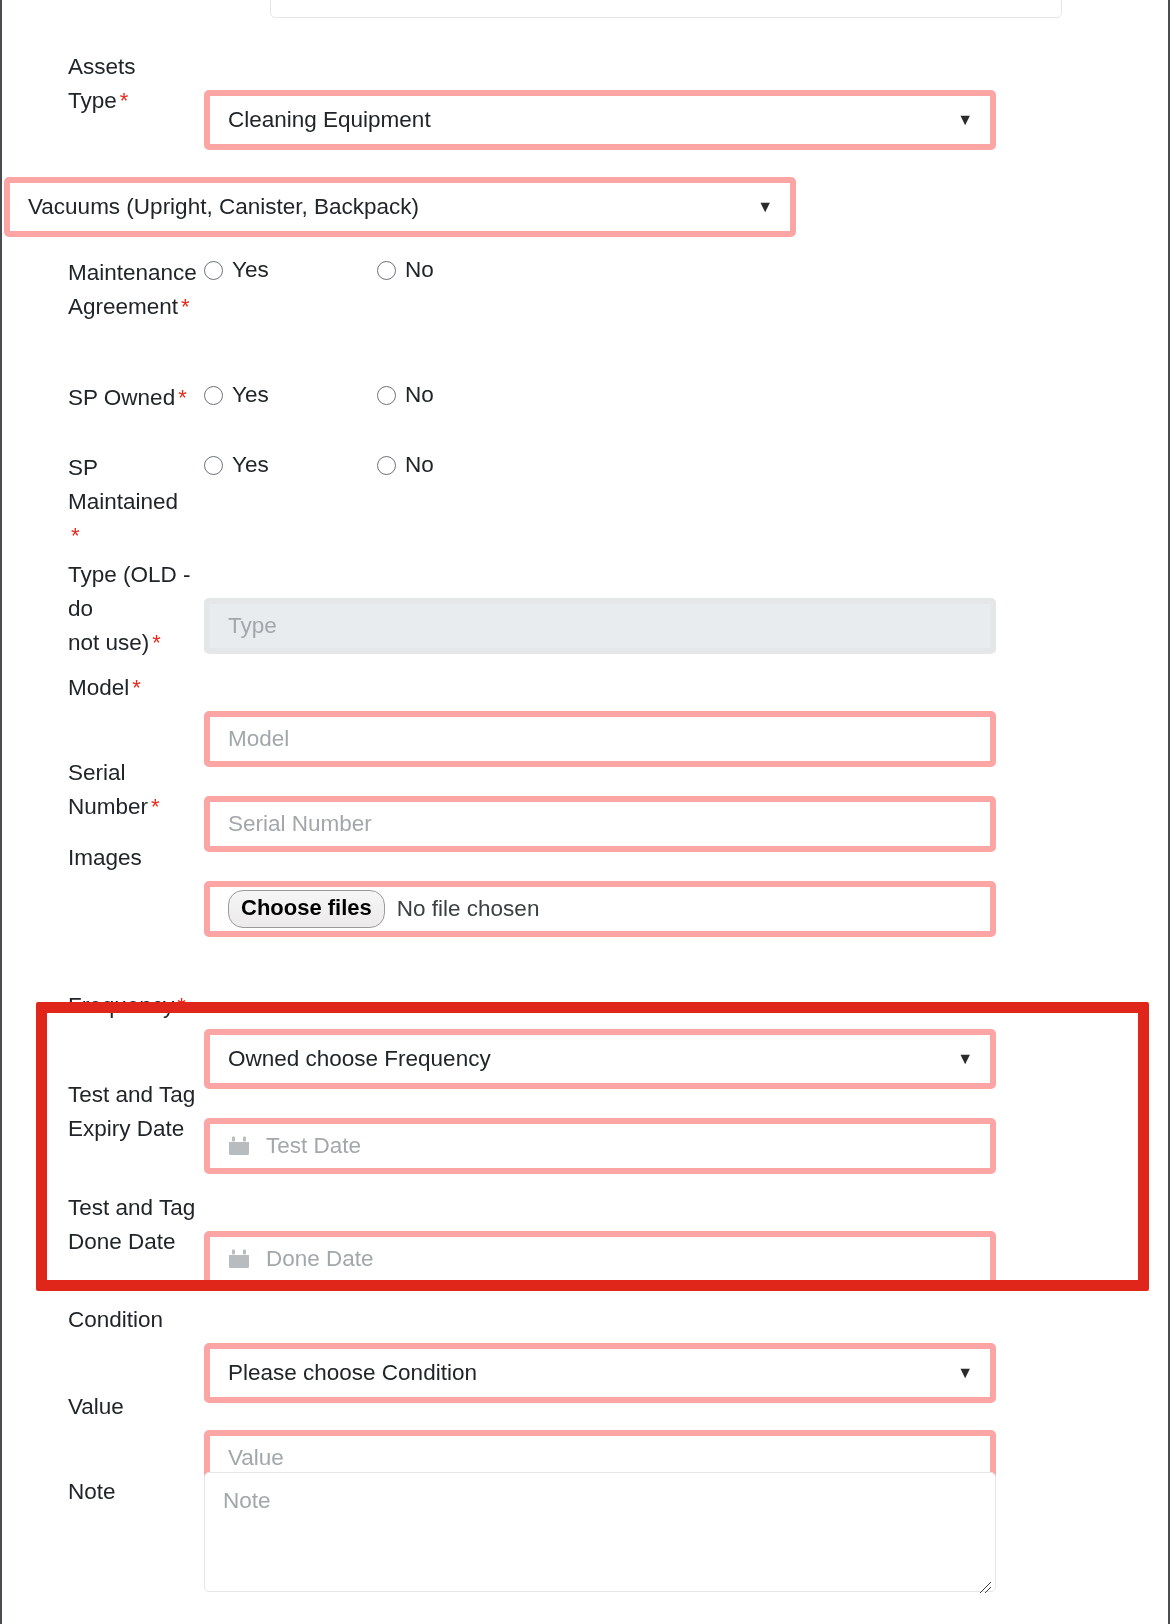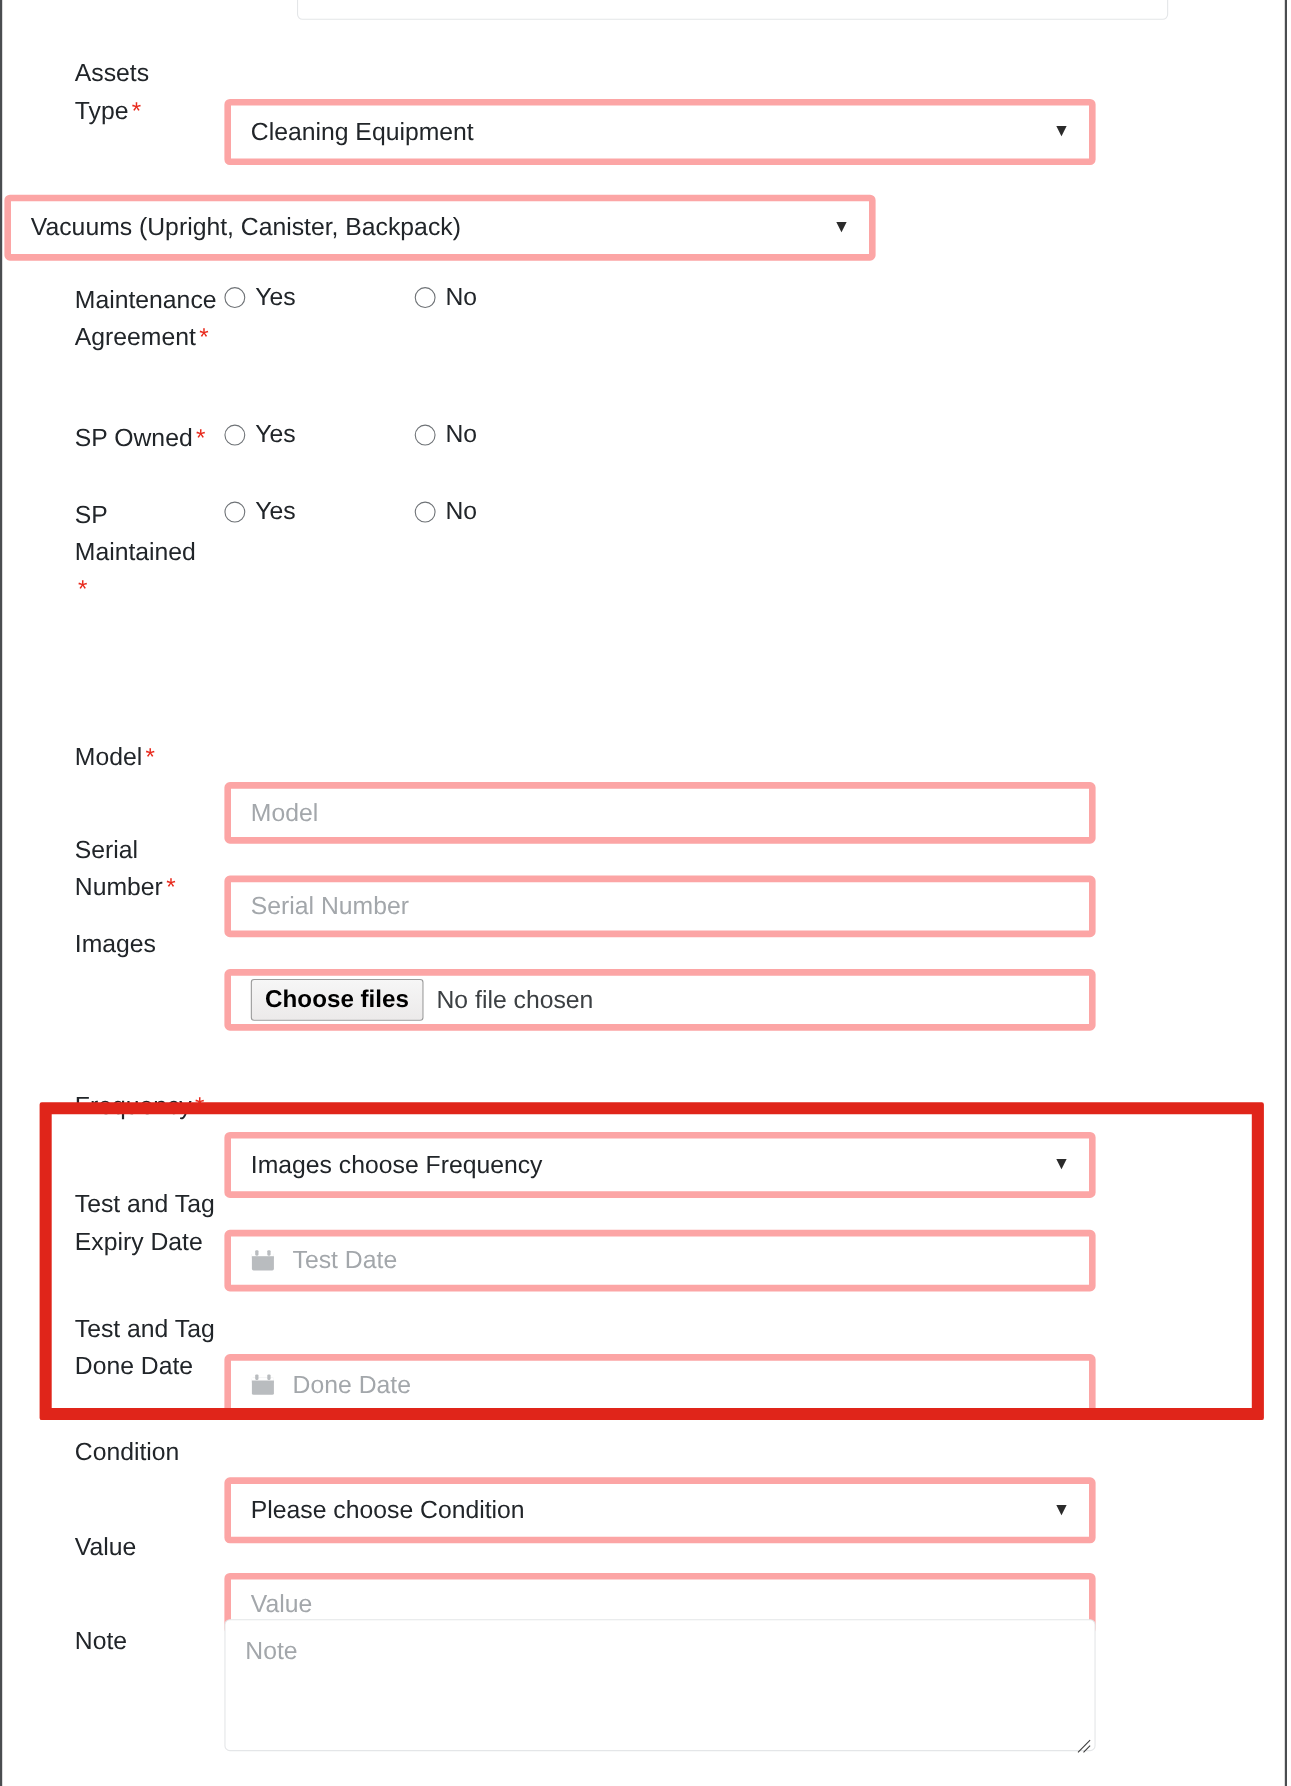--- a/index.html
+++ b/index.html
@@ -144,21 +144,21 @@
   
   .file-wrap {
     display: flex;
     align-items: center;
     height: 100%;
     padding-left: 4px;
   }
   .choose-btn {
     background: linear-gradient(#f6f6f6, #eceaea);
     border: 1px solid #9a9a9a;
-    border-radius: 3px;
+    border-radius: 15px;
     padding: 3px 12px 5px 12px;
     font-size: 22px;
     font-family: "Liberation Sans", sans-serif;
     color: #000;
     font-weight: 700;
     line-height: 28px;
     cursor: pointer;
   }
   .file-status {
     margin-left: 12px;
@@ -312,20 +312,31 @@
           <span>Yes</span>
         </label>
         <label class="radio-opt">
           <span class="radio-dot"></span>
           <span>No</span>
         </label>
       </div>
     </div>
   </div>
 
+  <div class="form-row" style="top:555px;">
+    <div class="label-col">
+      <span>Type (OLD - do</span><br>
+      <span>not use)</span><span class="req">*</span>
+    </div>
+    <div class="field-col">
+      <div class="control disabled">
+        <span class="placeholder">Type</span>
+      </div>
+    </div>
+  </div>
 
   <div class="form-row" style="top:668px;">
     <div class="label-col">
       <span>Model</span><span class="req">*</span>
     </div>
     <div class="field-col">
       <div class="control">
         <span class="placeholder">Model</span>
       </div>
     </div>
@@ -358,21 +369,21 @@
 
 
   <div class="highlight-box"></div>
 
   <div class="form-row" style="top:986px;">
     <div class="label-col">
       <span>Frequency</span><span class="req">*</span>
     </div>
     <div class="field-col">
       <div class="control tall">
-        <span class="value-text">Images choose Frequency</span>
+        <span class="value-text">Owned choose Frequency</span>
         <span class="caret">▼</span>
       </div>
     </div>
   </div>
 
   <div class="form-row" style="top:1075px;">
     <div class="label-col">
       <span>Test and Tag</span><br>
       <span>Expiry Date</span>
     </div>

